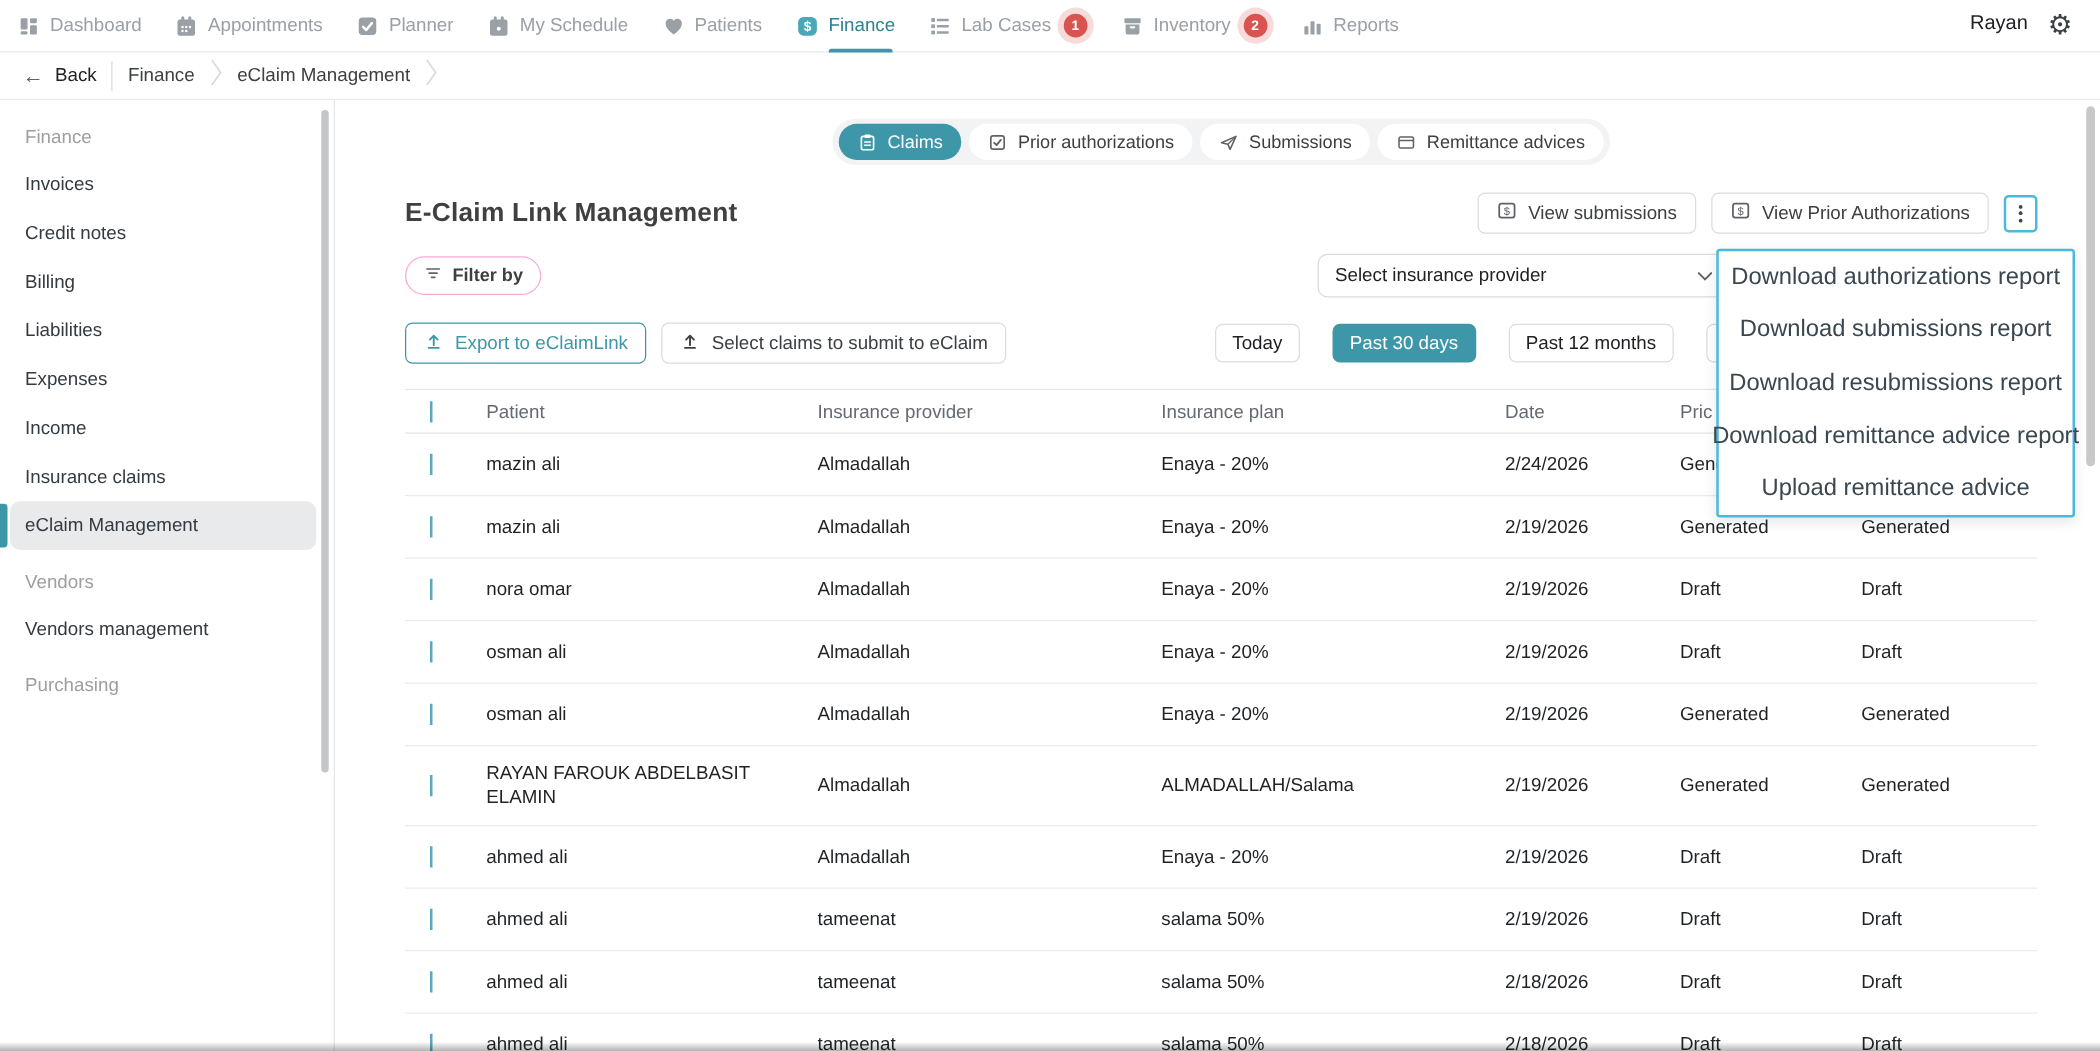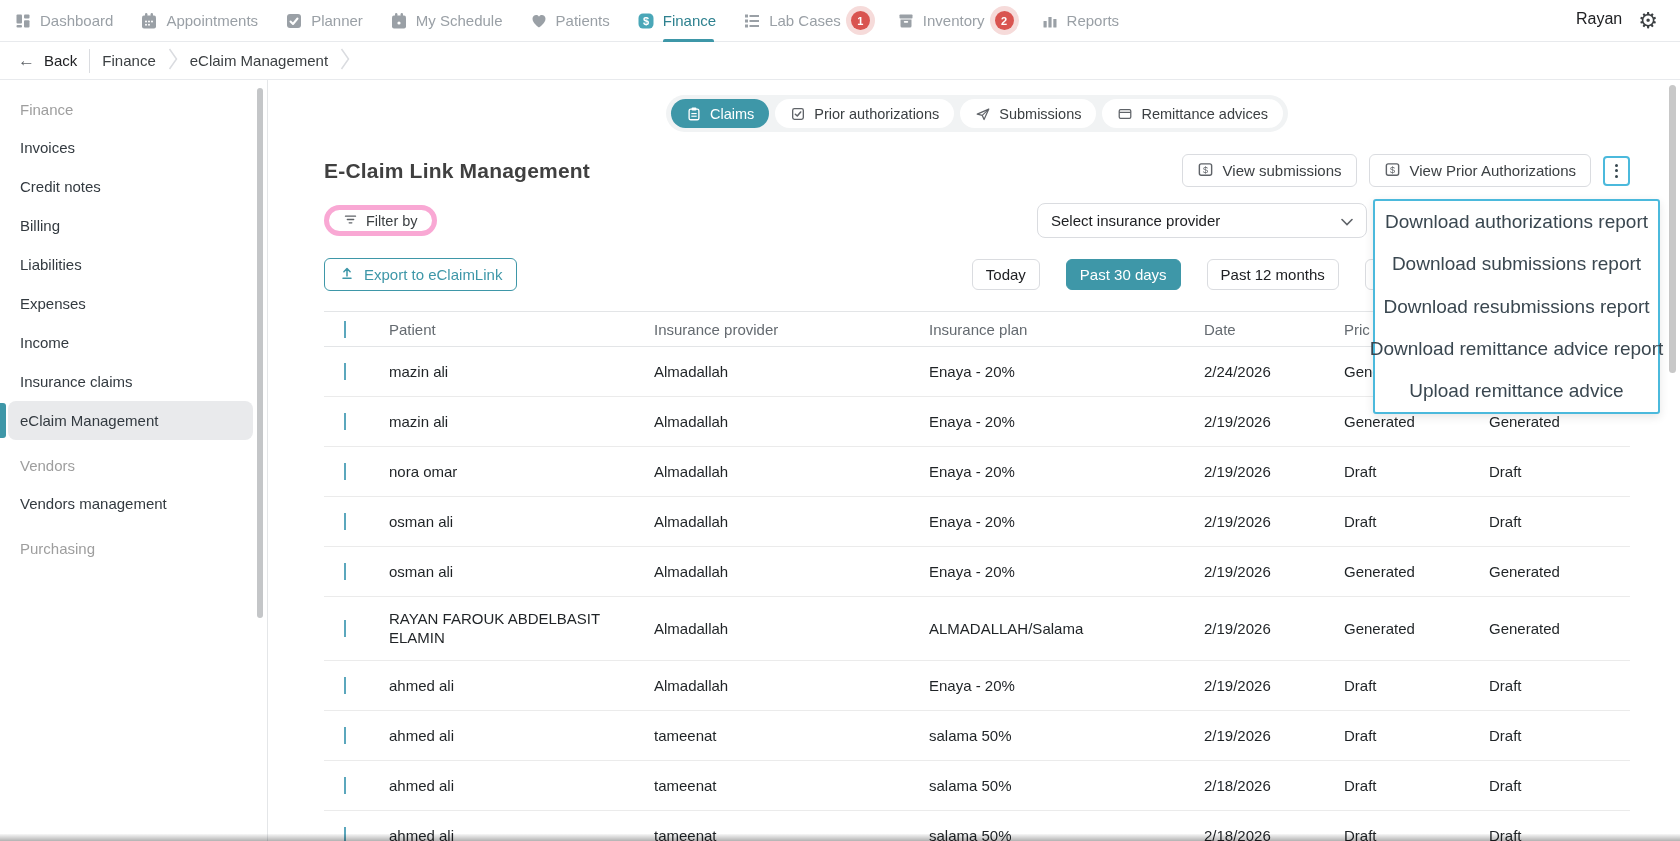--- a/index.html
+++ b/index.html
@@ -71,23 +71,23 @@
     border:1px solid #dadce0; border-radius:6px; background:#fff; font-size:15px;
     color:#3c4043; cursor:pointer; white-space:nowrap; }
   .kebab-btn { width:27px; height:30px; border:2px solid var(--menu-border); border-radius:4px;
     background:#fff; display:flex; flex-direction:column; align-items:center; justify-content:center;
     gap:2.5px; cursor:pointer; }
   .kebab-btn i { width:3px; height:3px; border-radius:50%; background:#37474f; }
 
   
   .filter-row { display:flex; align-items:center; margin-top:16px; }
   .chip-outline { height:31px; display:flex; align-items:center; gap:8px; padding:0 14px;
-    border:5px solid #f9a8d4; border-radius:16px; background:#fff; font-size:14.5px;
-    color:#3c4043; cursor:pointer; }
-  .selects { margin-left:auto; display:flex; gap:23px; }
+    border:1px solid #f9a8d4; border-radius:16px; background:#fff; font-size:14.5px;
+    color:#3c4043; cursor:pointer;font-weight:bold; }
+  .selects { margin-left:auto; display:flex; gap:6px; }
   .select-box { height:35px; display:flex; align-items:center; justify-content:space-between;
     border:1px solid #dadce0; border-radius:8px; background:#fff; padding:0 13px;
     font-size:15px; color:#202124; cursor:pointer; }
   .select-provider { width:330px; }
   .select-secondary { width:240px; }
 
   
   .export-row { display:flex; align-items:center; margin-top:20px; }
   .btn-export { height:33px; display:flex; align-items:center; gap:9px; padding:0 14px;
     border:1.5px solid var(--accent); border-radius:6px; background:#fff; font-size:15px;
@@ -366,20 +366,27 @@
     </div>
 
     <div class="export-row">
       <div class="btn-export">
         <span><svg viewBox="0 0 18 18" width="16" height="16">
               <path d="M9 12.5 V4.5 M5.5 7.5 L9 4 L12.5 7.5" stroke="currentColor" stroke-width="1.7" fill="none" stroke-linecap="round" stroke-linejoin="round"></path>
               <line x1="4.5" y1="15" x2="13.5" y2="15" stroke="currentColor" stroke-width="1.7" stroke-linecap="round"></line>
             </svg></span>
         <span>Export to eClaimLink</span>
       </div>
+      <div class="btn-outline">
+        <span><svg viewBox="0 0 18 18" width="16" height="16">
+              <path d="M9 12.5 V4.5 M5.5 7.5 L9 4 L12.5 7.5" stroke="#3c4043" stroke-width="1.7" fill="none" stroke-linecap="round" stroke-linejoin="round"></path>
+              <line x1="4.5" y1="15" x2="13.5" y2="15" stroke="#3c4043" stroke-width="1.7" stroke-linecap="round"></line>
+            </svg></span>
+        <span>Select claims to submit to eClaim</span>
+      </div>
       <div class="date-chips">
         <div class="date-chip">Today</div>
         <div class="date-chip active">Past 30 days</div>
         <div class="date-chip">Past 12 months</div>
         <div class="date-chip">All time</div>
       </div>
     </div>
 
     <div class="claims-table">
       <div class="t-row t-head">

